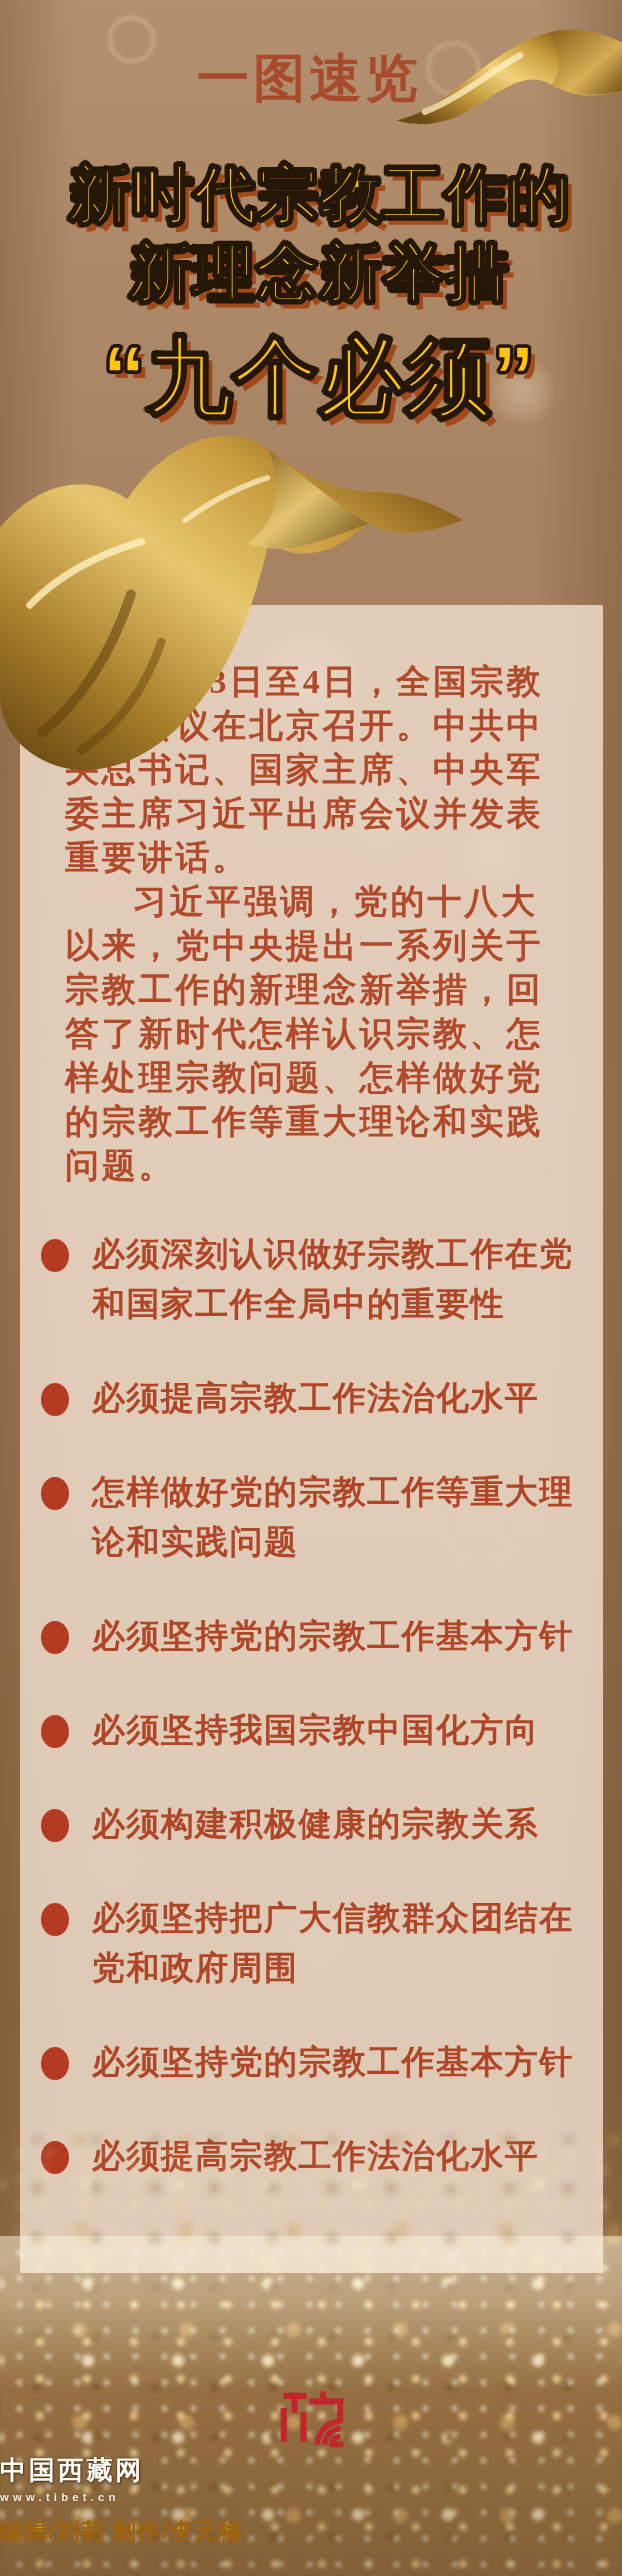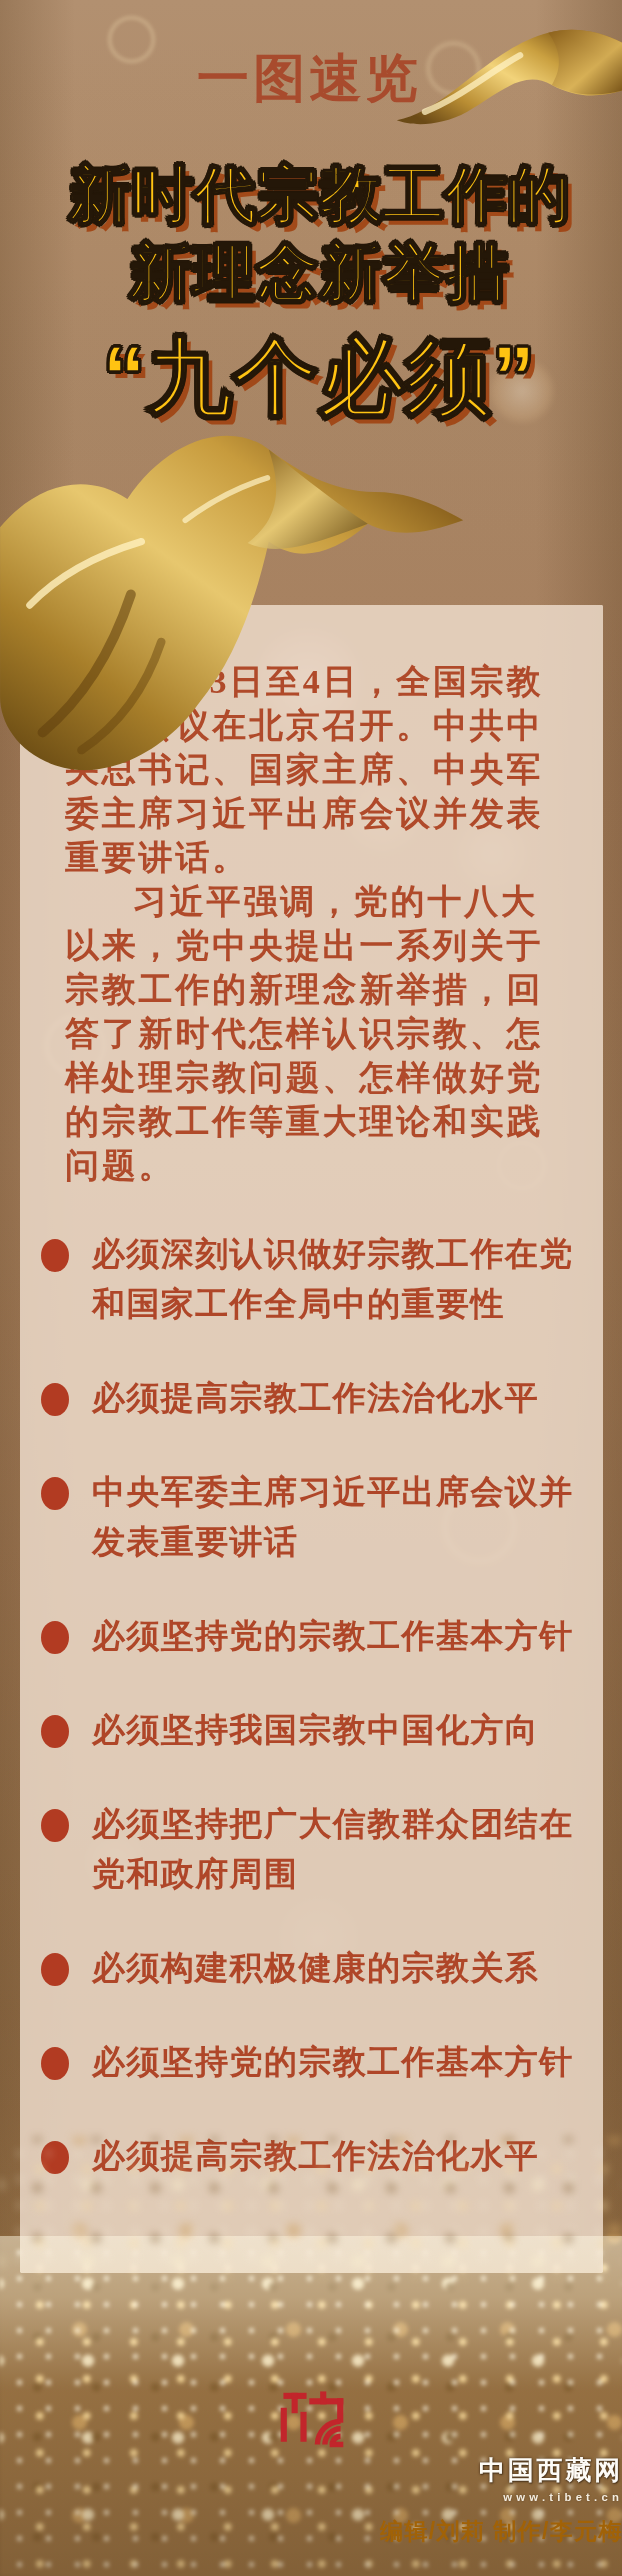--- a/index.html
+++ b/index.html
@@ -68,21 +68,21 @@
   .gold-1{top:153px;font-size:62px;letter-spacing:0.7px;}
   .gold-2{top:231px;font-size:62px;letter-spacing:1.4px;}
   .gold-3{top:320px;font-size:85px;letter-spacing:1.4px;}
 
   
   .ribbon{position:absolute;z-index:5;pointer-events:none;}
   .ribbon-right{left:382px;top:5.7px;}
   .ribbon-left{left:0;top:393px;}
 
   
-  .footer{position:absolute;left:0;top:2391px;width:623px;z-index:6;text-align:right;}
+  .footer{position:absolute;left:0;top:2391px;width:623px;z-index:6;text-align:left;}
   .logo-mark{display:block;margin:0 auto;}
   .site-name{margin-top:4.2px;font-family:"Liberation Sans", sans-serif;font-weight:700;
     font-size:26px;letter-spacing:2.8px;color:#fdfbf6;
     text-shadow:0 0 2.8px rgba(70,48,25,.95), 0.7px 0.7px 1.4px rgba(70,48,25,.95);}
   .site-url{margin-top:2.8px;font-family:"Liberation Sans", sans-serif;font-weight:700;
     font-size:11.3px;letter-spacing:4.2px;color:#f4ede0;
     text-shadow:0 0 2.1px rgba(90,65,35,.8);}
   .credits{margin-top:12.7px;font-family:"Liberation Sans", sans-serif;font-weight:600;
     font-size:23px;letter-spacing:1.4px;color:#a16207;}
 </style>
@@ -108,25 +108,25 @@
   <div class="bokeh bk-glow" style="left:276px;top:1896px;width:85px;height:85px;opacity:.25"></div>
 
   <div class="panel">
     <div class="intro">
       <p>12月3日至4日，全国宗教工作会议在北京召开。中共中央总书记、国家主席、中央军委主席习近平出席会议并发表重要讲话。</p>
       <p>习近平强调，党的十八大以来，党中央提出一系列关于宗教工作的新理念新举措，回答了新时代怎样认识宗教、怎样处理宗教问题、怎样做好党的宗教工作等重大理论和实践问题。</p>
     </div>
     <ul class="musts">
       <li><span class="dot"></span><span>必须深刻认识做好宗教工作在党和国家工作全局中的重要性</span></li>
       <li><span class="dot"></span><span>必须提高宗教工作法治化水平</span></li>
-      <li><span class="dot"></span><span>中央军委主席习近平出席会议并发表重要讲话</span></li>
+      <li><span class="dot"></span><span>怎样做好党的宗教工作等重大理论和实践问题</span></li>
       <li><span class="dot"></span><span>必须坚持党的宗教工作基本方针</span></li>
       <li><span class="dot"></span><span>必须坚持我国宗教中国化方向</span></li>
+      <li><span class="dot"></span><span>必须构建积极健康的宗教关系</span></li>
       <li><span class="dot"></span><span>必须坚持把广大信教群众团结在党和政府周围</span></li>
-      <li><span class="dot"></span><span>必须构建积极健康的宗教关系</span></li>
       <li><span class="dot"></span><span>必须坚持党的宗教工作基本方针</span></li>
       <li><span class="dot"></span><span>必须提高宗教工作法治化水平</span></li>
     </ul>
   </div>
 
   <div class="glitter glitter-deep"></div>
   <div class="glitter-tone"></div>
   <div class="glitter glitter-wash"></div>
 
   <div class="kicker">一图速览</div>

